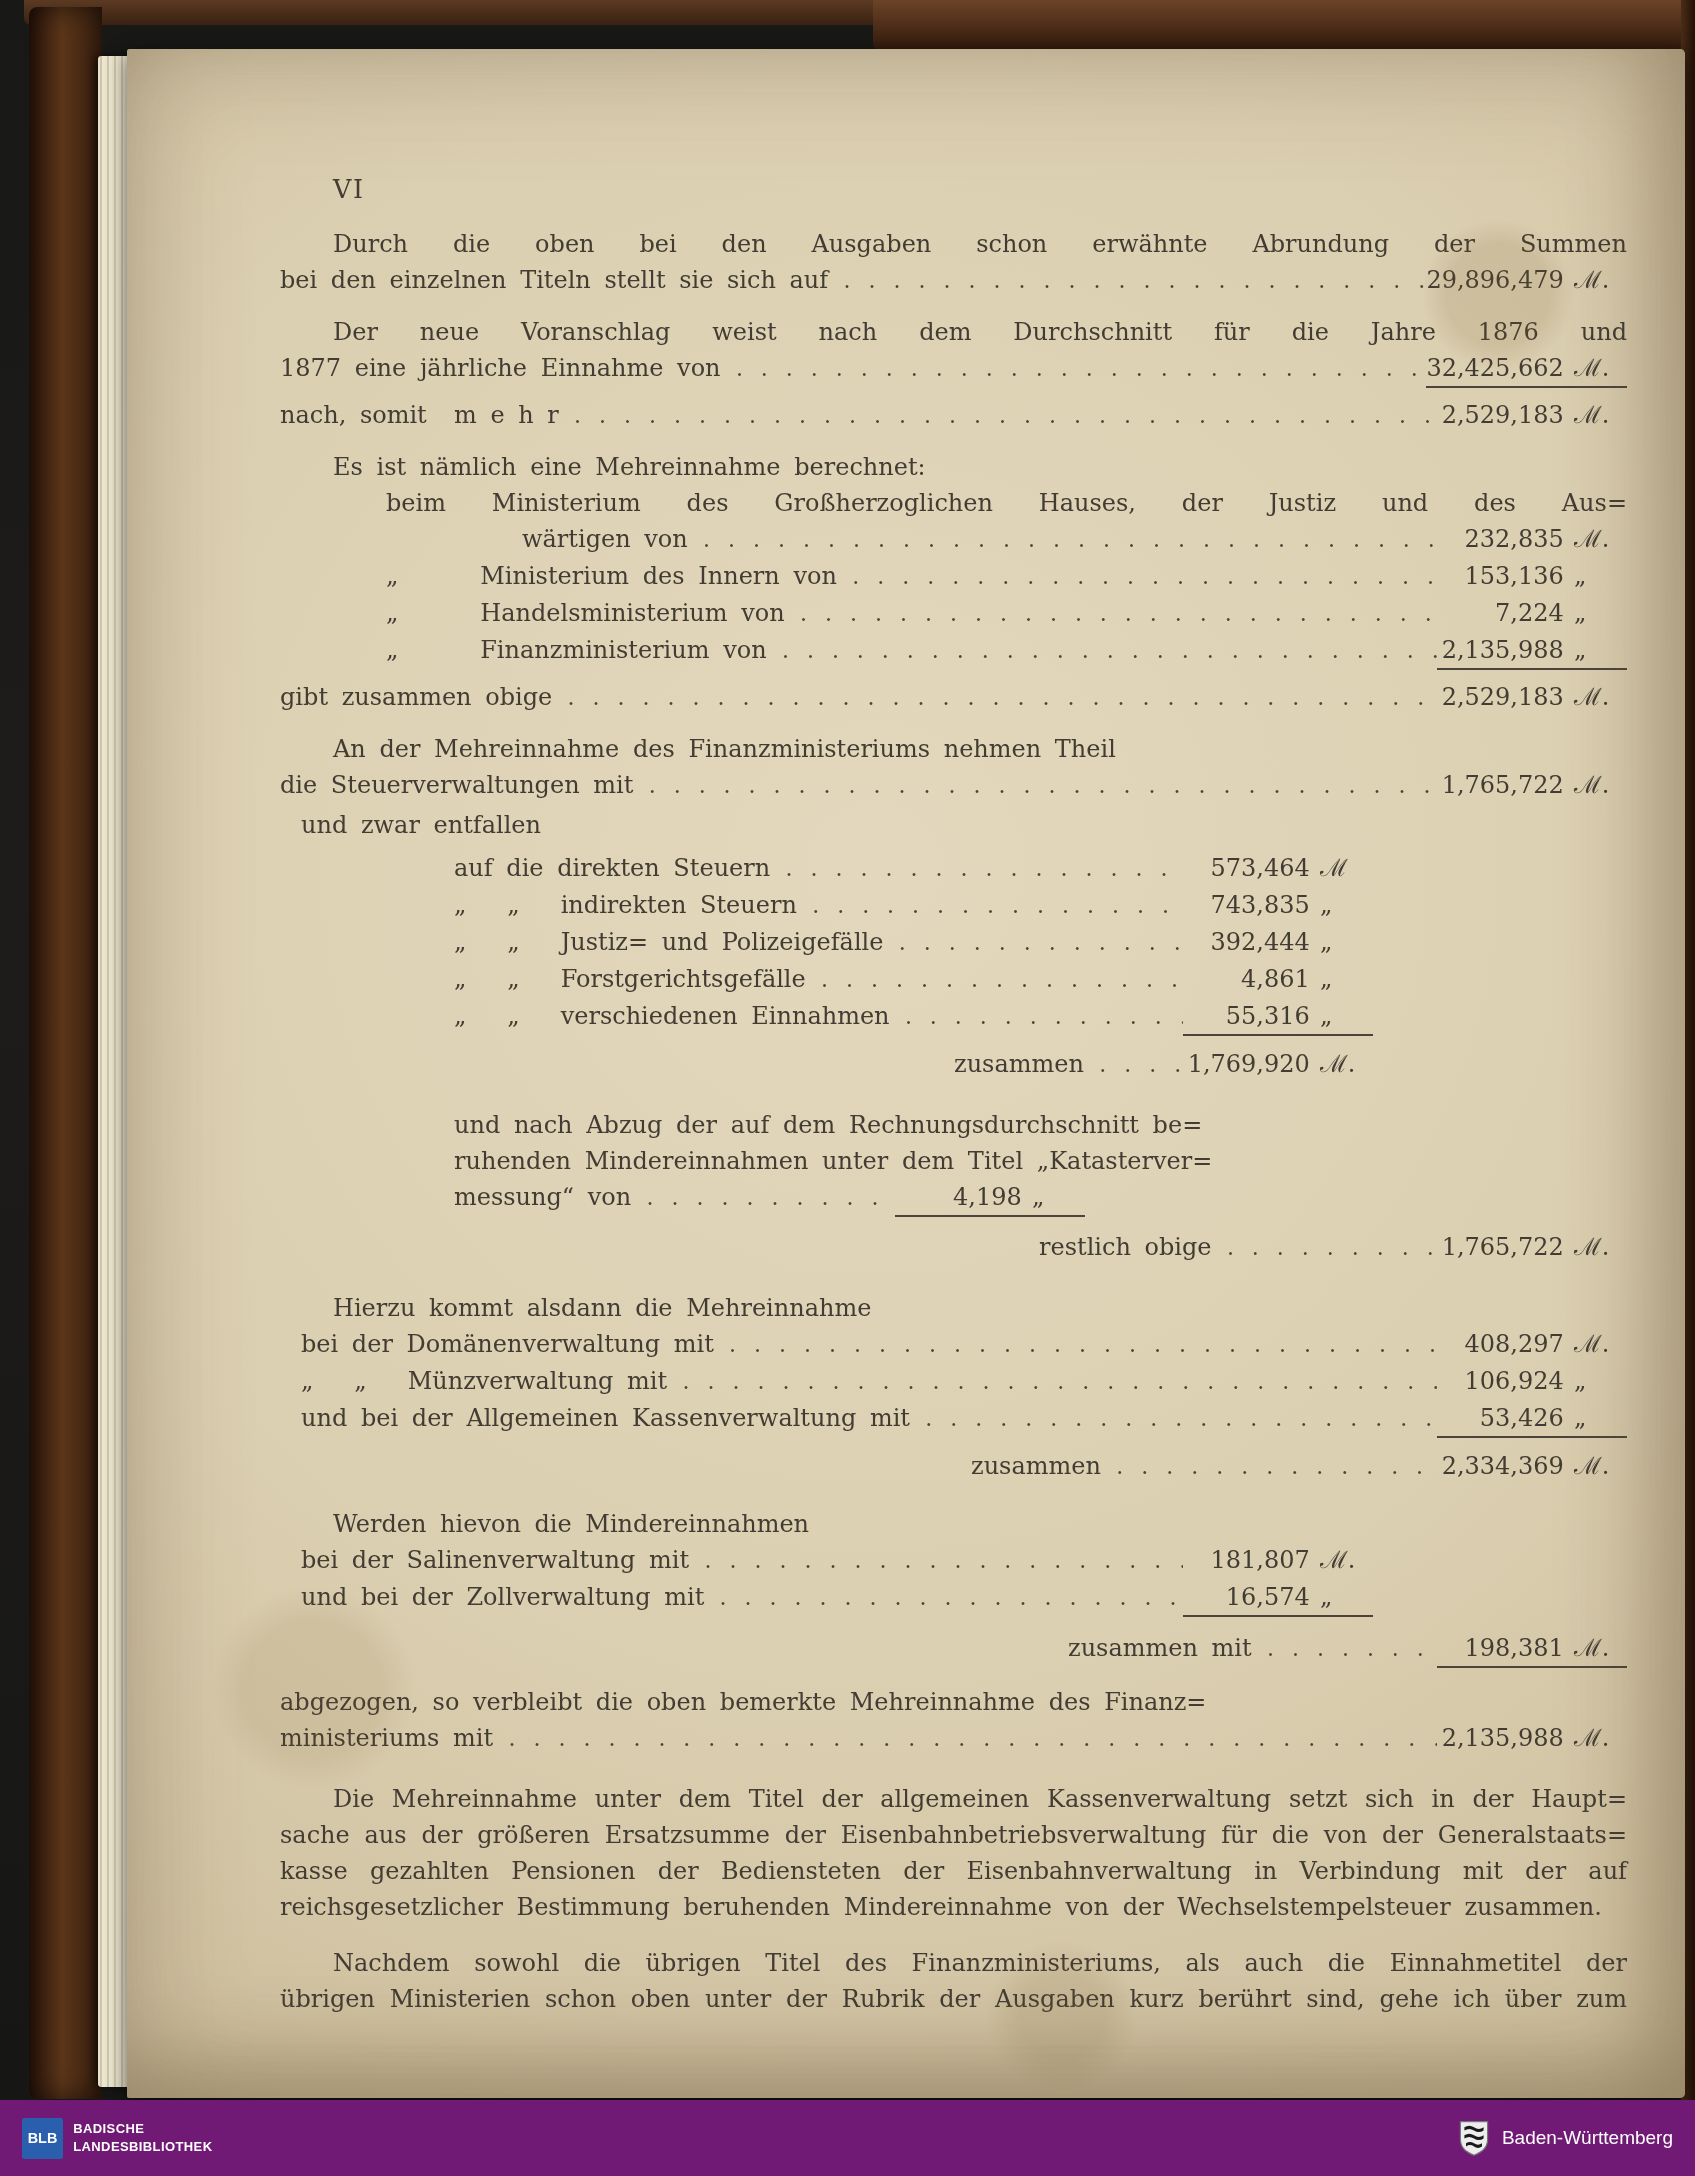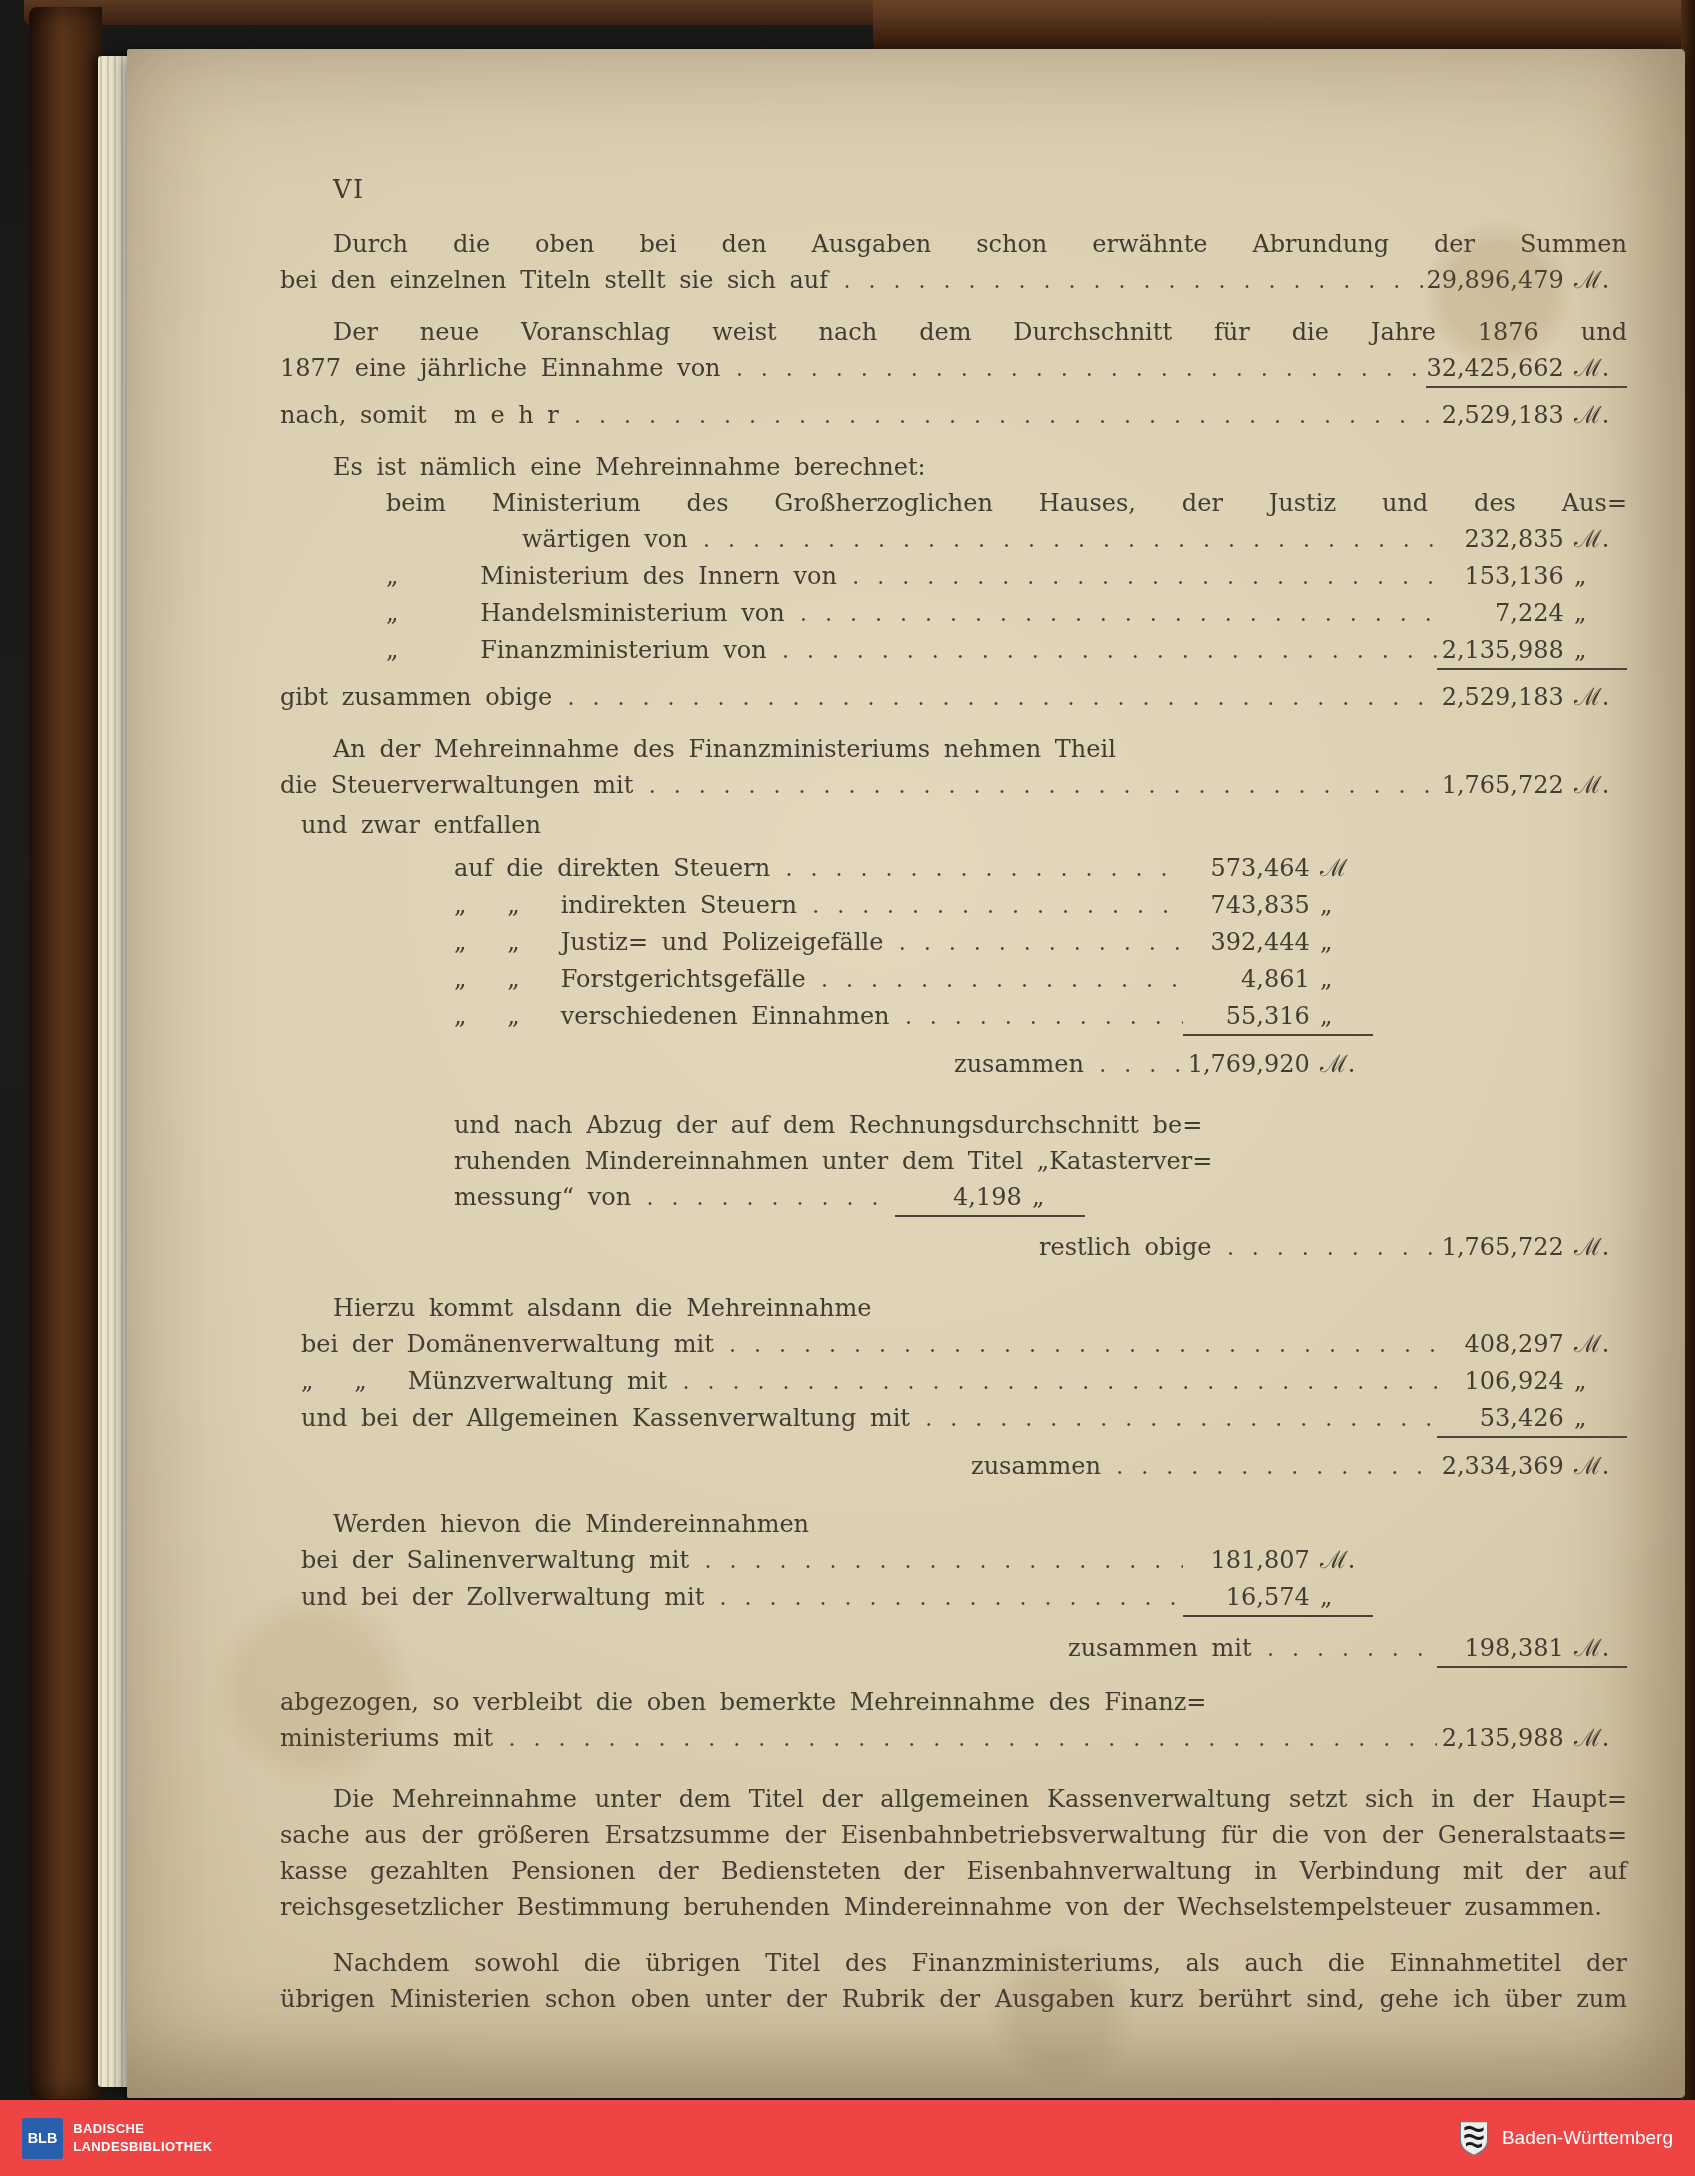--- a/index.html
+++ b/index.html
@@ -41,21 +41,21 @@
   .row.just{display:block;text-align:justify;text-align-last:justify;white-space:normal;}
   .leader{flex:1 1 auto;overflow:hidden;white-space:nowrap;letter-spacing:18px;
     padding:0 12px 0 15.3px;color:#4a4339;font-size:22px;}
   .amtgrp{display:flex;align-items:baseline;flex:0 0 auto;}
   .amtgrp.rule{border-bottom:2.5px solid #4c443a;}
   .amt{min-width:127px;text-align:right;font-variant-numeric:tabular-nums;}
   .unit{width:53px;padding-left:10.2px;}
   .col-inner{padding-right:254px;}
   .col-mid{padding-right:542px;}
   
-  .footer{position:absolute;left:0;bottom:0;width:1695px;height:76px;z-index:6;background:#ef4444;
+  .footer{position:absolute;left:0;bottom:0;width:1695px;height:76px;z-index:6;background:#701a75;
     display:flex;align-items:center;justify-content:space-between;padding:0 22px;box-sizing:border-box;
     font-family:"Liberation Sans","DejaVu Sans",sans-serif;color:#fff;}
   .blb{display:flex;align-items:center;gap:10.2px;}
   .blb-square{width:41px;height:41px;background:#2a5fae;border-radius:2.5px;display:flex;
     align-items:center;justify-content:center;font-weight:bold;font-size:14.4px;color:#fff;}
   .blb-lines{font-size:13px;font-weight:bold;line-height:18px;letter-spacing:0.4px;}
   .bw{display:flex;align-items:center;gap:12px;font-size:19px;}
   .shield{width:32px;height:37px;}
 </style>
 </head>

